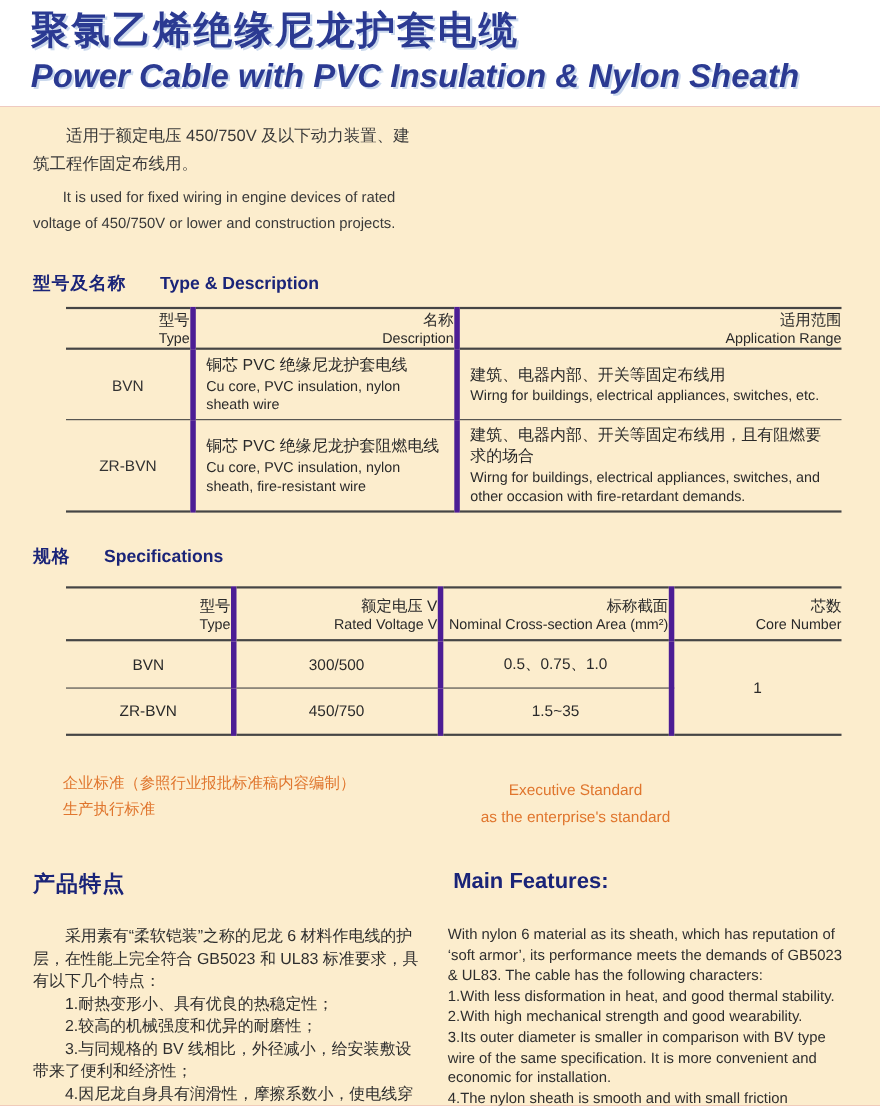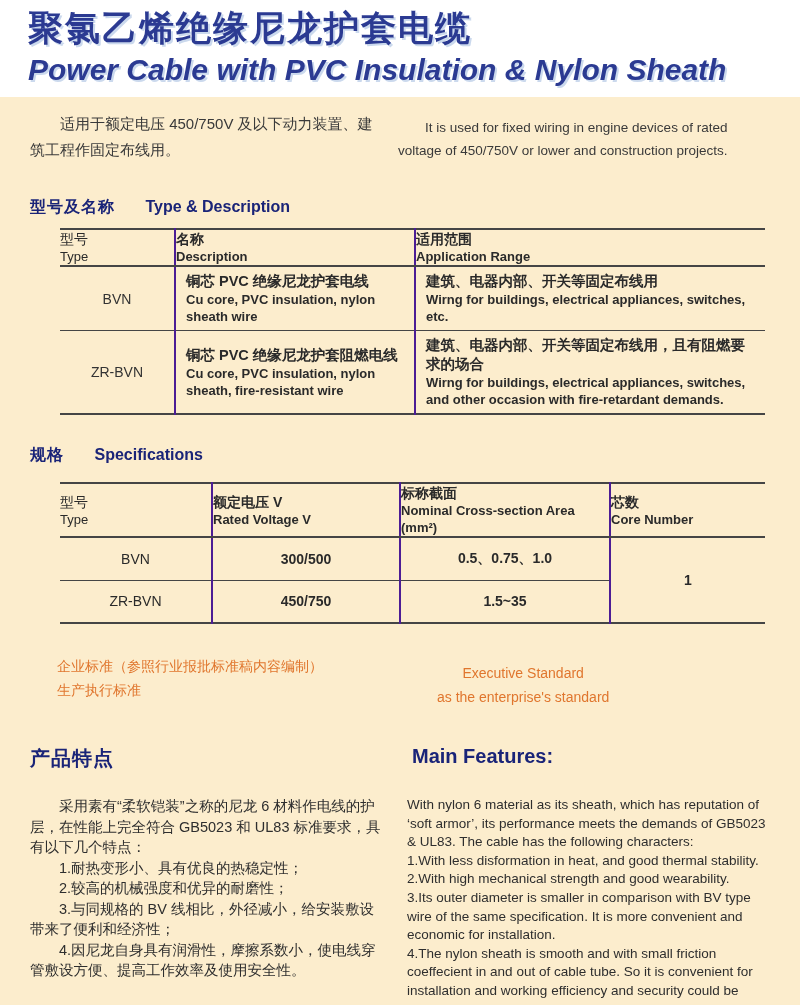--- a/index.html
+++ b/index.html
@@ -21,44 +21,44 @@
   }
   .title-en {
     font-size: 30px; font-weight: bold; font-style: italic; color: #2b3a92;
     line-height: 36px; margin-top: 2px;
     text-shadow: 2px 2px 0 rgba(140,170,215,0.45);
   }
 
   
   .sheet { height: 908px; background: #fcedcd; padding: 14px 30px 0 30px; }
 
-  .intro { display: flex; }
+  .intro { display: flex; flex-direction: column; }
   .intro-zh {
     width: 348px; font-size: 15px; line-height: 26px;
     text-indent: 2em; color: #3a3a3a;
   }
   .intro-en {
-    width: 372px; margin-left: 20px; padding-top: 5px;
+    width: 372px; padding-top: 5px;
     font-size: 13.5px; line-height: 23px; text-indent: 2em; color: #3a3a3a;
   }
 
   .sec-head { margin-top: 34px; font-weight: bold; color: #1a2478; }
   .sec-head .zh { font-size: 16px; letter-spacing: 1px; }
   .sec-head .en { font-size: 16px; margin-left: 26px; }
   .sec-head2 { margin-top: 30px; }
 
   
   table.tbl {
     border-collapse: collapse; table-layout: fixed;
     margin-left: 30px; width: 705px;
     border-top: 2px solid #454545; border-bottom: 2px solid #454545;
   }
   .tbl th, .tbl td { font-weight: normal; vertical-align: middle; }
-  .tbl th { border-bottom: 2px solid #454545; text-align: left; margin-top: 14px; }
-  .tbl th + th, .tbl td + td { border-left: 2px solid #4c1d95; font-weight: bold; }
+  .tbl th { border-bottom: 2px solid #454545; text-align: right; margin-top: 14px; }
+  .tbl th + th, .tbl td + td { border-left: 5px solid #4c1d95; }
   .hz { font-size: 14px; line-height: 18px; color: #2a2a2a; }
   .he { font-size: 13px; line-height: 17px; color: #2a2a2a; }
 
   .tbl-type { margin-top: 10px; }
   .tbl-type th { height: 35px; }
   .tbl-type td.cell-type { text-align: center; font-size: 14px; }
   .tbl-type td.cell-text { padding: 5px 8px 5px 10px; }
   .tbl-type .line-zh { font-size: 14.5px; line-height: 19px; color: #2a2a2a; }
   .tbl-type .line-en { font-size: 13px; line-height: 17px; color: #2a2a2a; }
   .tbl-type tr.r1 td { height: 64px; }

